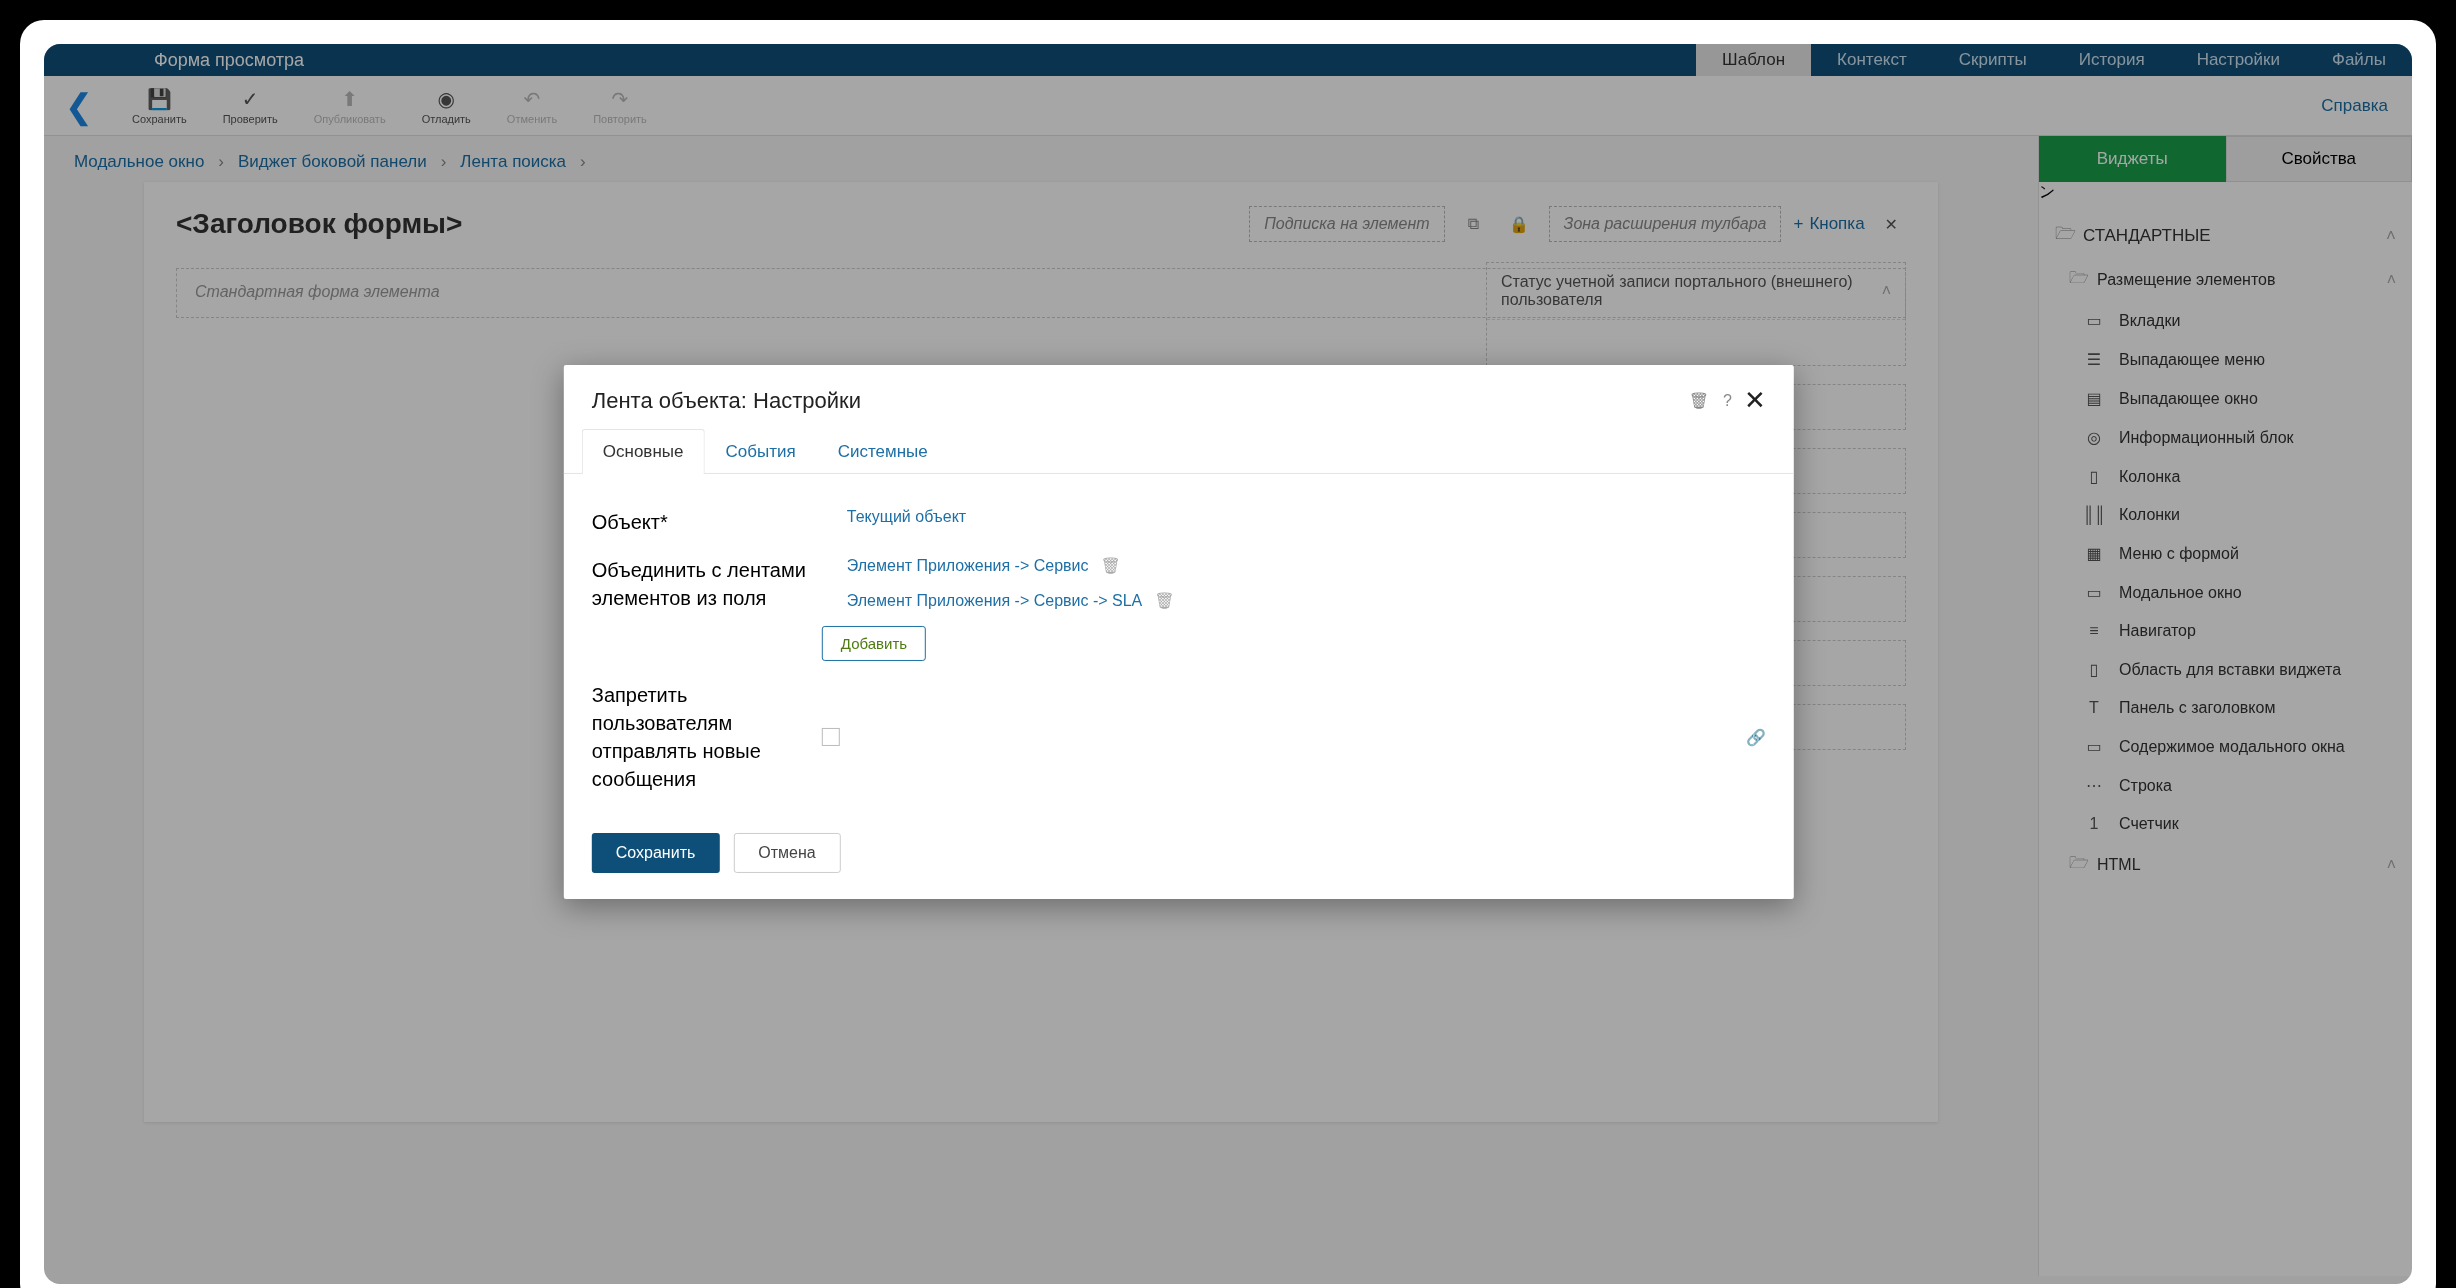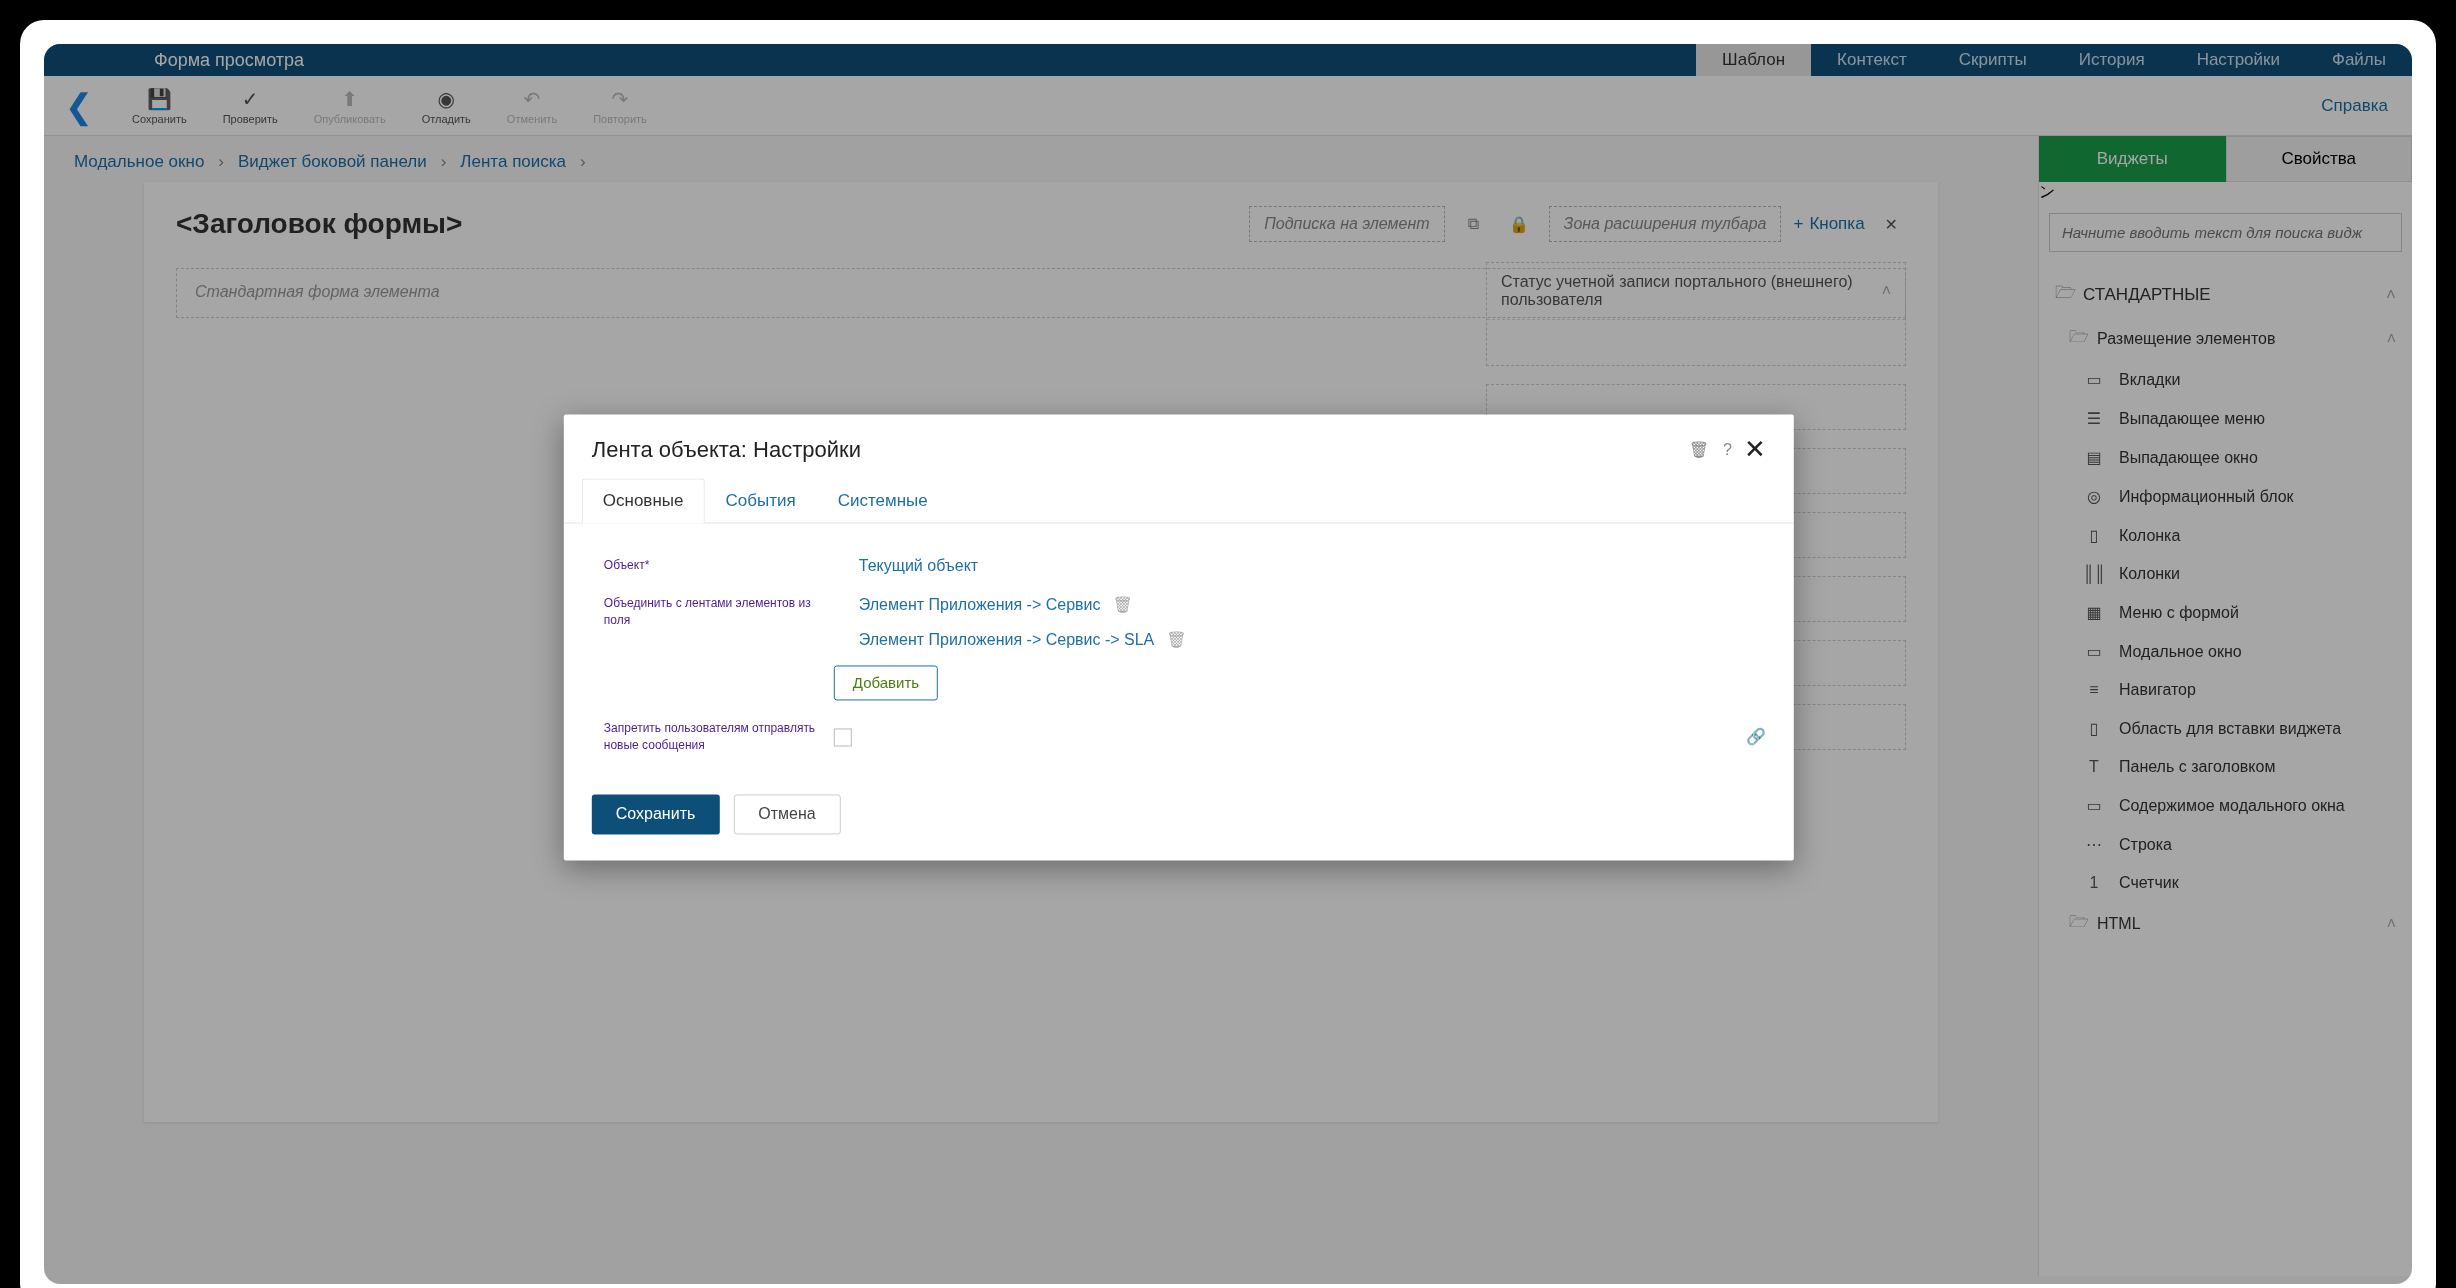--- a/index.html
+++ b/index.html
@@ -75,21 +75,21 @@
 .modal { position:absolute; left:50%; top:50%; transform:translate(-54%,-56%); width:1230px; background:#fff; border-radius:2px; box-shadow:0 8px 30px rgba(0,0,0,0.35); z-index:10; }
 .modal-head { display:flex; align-items:center; padding:20px 28px 12px; }
 .modal-title { font-size:22px; color:#222; }
 .modal-head-icons { display:flex; gap:14px; align-items:center; color:#888; margin-right:12px;}
 .modal-close { font-size:26px; color:#222; cursor:pointer; }
 .modal-tabs { display:flex; border-bottom:1px solid #e5e5e5; padding:0 18px;}
 .modal-tab { padding:12px 20px; font-size:17px; color:#1d6fa5; cursor:pointer; border:1px solid transparent; border-bottom:none; position:relative; top:1px;}
 .modal-tab.active { color:#333; border-color:#e5e5e5; background:#fff; border-radius:3px 3px 0 0;}
 .modal-body { padding: 24px 28px 8px; }
 .form-row { display:flex; align-items:flex-start; padding:10px 0; }
-.form-row .flab { width:230px; color:#4c1d95; font-size:12px; line-height:1.4;margin-left:12px;}
+.form-row .flab { width:230px; color:#000000; font-size:20px; line-height:1.4;}
 .form-row .fval { flex:1; color:#1d6fa5; font-size:16px; display:flex; flex-direction:column; gap:16px;}
 .val-line { display:flex; align-items:center; gap:12px;margin-left:25px;}
 .val-line .trash { color:#aaa; cursor:pointer;}
 .small-btn { border:1px solid #1d6fa5; color:#4d7c0f; background:#fff; padding:8px 18px; font-size:15px; border-radius:3px; cursor:pointer; align-self:flex-start;}
 .chk { width:18px; height:18px; border:1px solid #bbb; background:#fff;}
 .link-ico { margin-left:auto; color:#888;}
 .modal-foot { padding: 22px 28px 26px; display:flex; gap:14px;}
 .btn-primary { background:#0e4f7a; color:#fff; padding:10px 24px; border:none; border-radius:3px; font-size:16px; cursor:pointer;}
 .btn-secondary { background:#fff; color:#444; padding:10px 24px; border:1px solid #ccc; border-radius:3px; font-size:16px; cursor:pointer;}
 </style>
@@ -191,23 +191,20 @@
       </div>
     </div>
 
     <div class="right-panel">
       <div class="rp-tabs">
         <div class="rp-tab active">Виджеты</div>
         <div class="rp-tab">Свойства</div>
       </div>
 ン
 
-      <div class="rp-search">
-        <input placeholder="Начните вводить текст для поиска видж" style="">
-      </div>
       <div class="rp-group">
         <div class="rp-group-head">
           <span class="fold">🗁</span>
           <span>СТАНДАРТНЫЕ</span>
           <span class="rp-chev">˄</span>
         </div>
         <div class="rp-group-head lvl2">
           <span class="fold">🗁</span>
           <span>Размещение элементов</span>
           <span class="rp-chev">˄</span>

